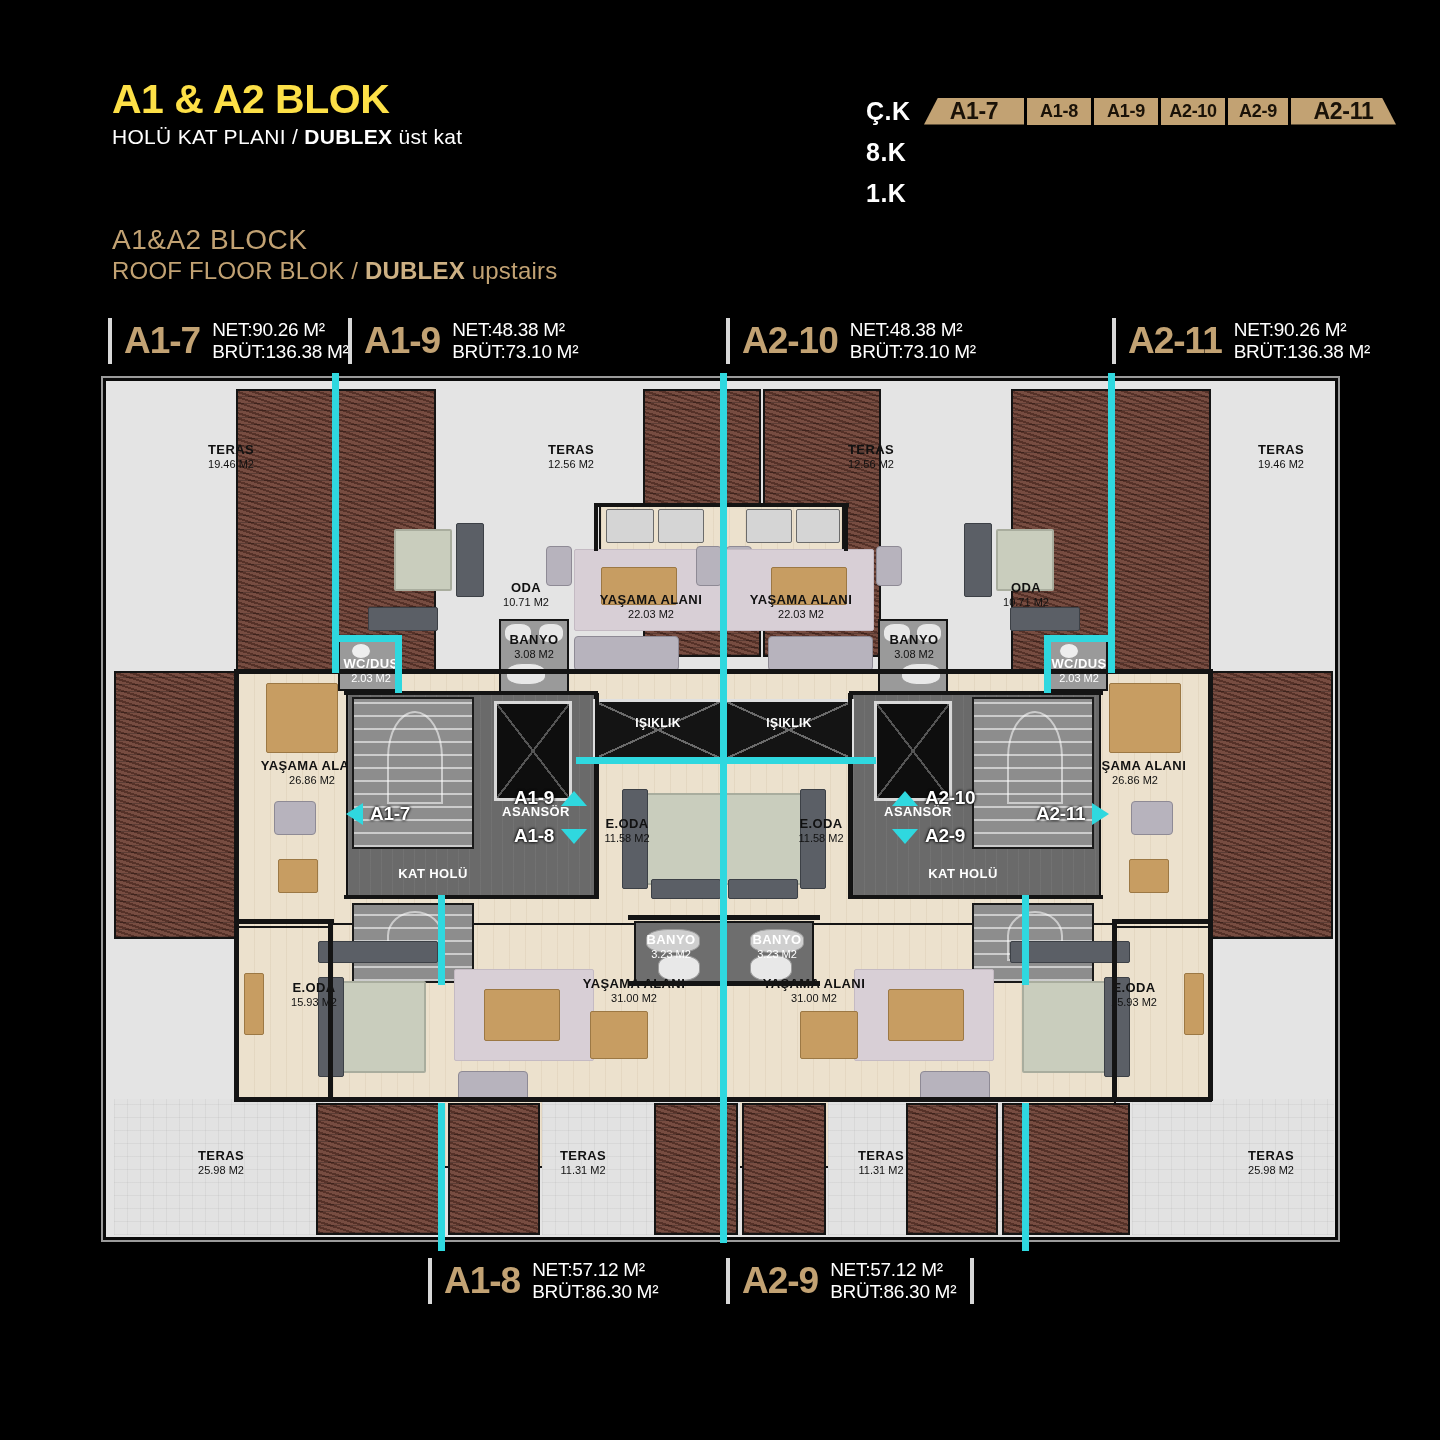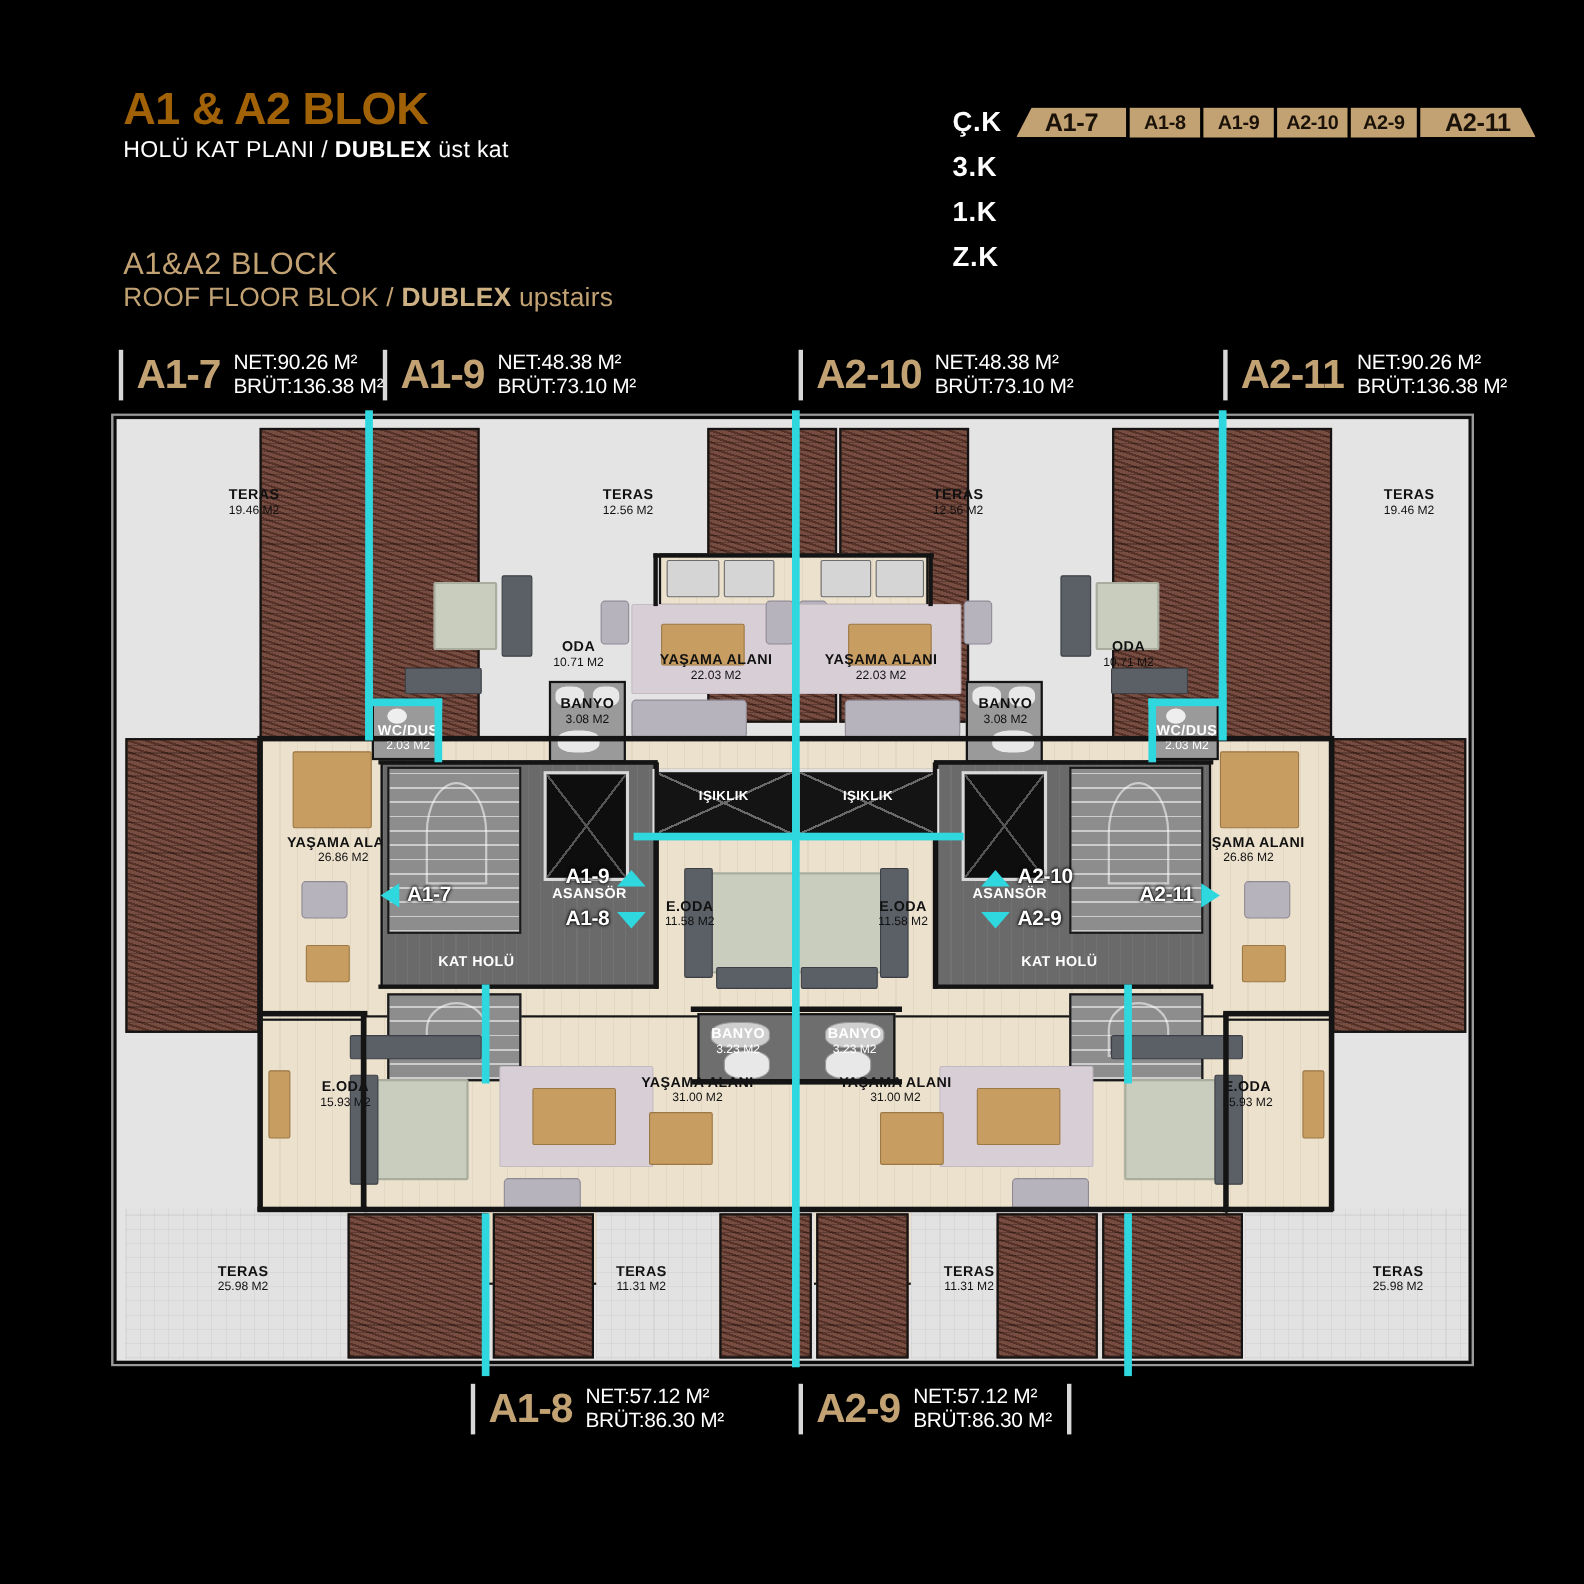--- a/index.html
+++ b/index.html
@@ -9,21 +9,21 @@
     font-family:"Liberation Sans", sans-serif;
     color:#fff;
     position:relative;
     overflow:hidden;
   }
 
   
   #header-block { position:absolute; left:112px; top:78px; width:640px; }
   .tr-title {
     font-size:41px; font-weight:bold; letter-spacing:-0.5px;
-    color:#a16207; line-height:1.05;
+    color:#fde047; line-height:1.05;
   }
   .tr-sub { font-size:21px; color:#ffffff; letter-spacing:0.3px; margin-top:4px;}
   .tr-sub .bold { font-weight:bold; }
   .tr-sub .light { font-weight:normal; font-size:21px; }
   #en-block { position:absolute; left:112px; top:222px; }
   .en-title { font-size:28px; color:#c2a273; letter-spacing:0.5px; line-height:1.25;}
   .en-sub { font-size:24px; color:#c2a273; letter-spacing:0.2px; }
   .en-sub .bold { font-weight:bold; color:#cdb083;}
 
   
@@ -175,21 +175,21 @@
       <div class="ft-head-cell" style="width:100px;font-size:23px;clip-path:polygon(14px 0,100% 0,100% 100%,0 100%);">A1-7</div>
       <div class="ft-head-cell" style="width:64px;font-size:18px;">A1-8</div>
       <div class="ft-head-cell" style="width:64px;font-size:18px;">A1-9</div>
       <div class="ft-head-cell" style="width:64px;font-size:18px;">A2-10</div>
       <div class="ft-head-cell" style="width:60px;font-size:18px;">A2-9</div>
       <div class="ft-head-cell" style="width:105px;font-size:23px;clip-path:polygon(0 0,calc(100% - 14px) 0,100% 100%,0 100%);">A2-11</div>
     </div>
   </div>
 
   <div class="ft-row">
-    <div class="ft-rowlabel">3.K</div>
+    <div class="ft-rowlabel">8.K</div>
     <div class="ft-cells">
       <div class="ft-cell ft-tan" style="width:100px;"></div>
       <div class="ft-cell ft-tan" style="width:64px;"></div>
       <div class="ft-cell ft-tan" style="width:64px;"></div>
       <div class="ft-cell ft-tan" style="width:64px;"></div>
       <div class="ft-cell ft-tan" style="width:60px;"></div>
       <div class="ft-cell ft-tan" style="width:105px;"></div>
     </div>
   </div>
 
@@ -197,33 +197,20 @@
   <div class="ft-row">
     <div class="ft-rowlabel">1.K</div>
     <div class="ft-cells">
       <div class="ft-cell" style="width:100px;"></div>
       <div class="ft-cell" style="width:131px;"></div>
       <div class="ft-cell" style="width:127px;"></div>
       <div class="ft-cell" style="width:105px;"></div>
     </div>
   </div>
 
-  <div class="ft-row">
-    <div class="ft-rowlabel">Z.K</div>
-    <div class="ft-cells">
-      <div class="ft-cell" style="width:100px;"></div>
-      <div class="ft-cell" style="width:22px;"></div>
-      <div class="ft-cell" style="width:86px;"></div>
-      <div class="ft-cell" style="width:43px;"></div>
-      <div class="ft-cell" style="width:44px;"></div>
-      <div class="ft-cell" style="width:22px;"></div>
-      <div class="ft-cell" style="width:47px;"></div>
-      <div class="ft-cell" style="width:53px;"></div>
-    </div>
-  </div>
 </div>
 
 <div class="apt-label" style="left:108px; top:318px;">
   <div class="apt-bar"></div>
   <div class="apt-code">A1-7</div>
   <div class="apt-areas">
     <div>NET:90.26 M²</div>
     <div>BRÜT:136.38 M²</div>
   </div>
 </div>

